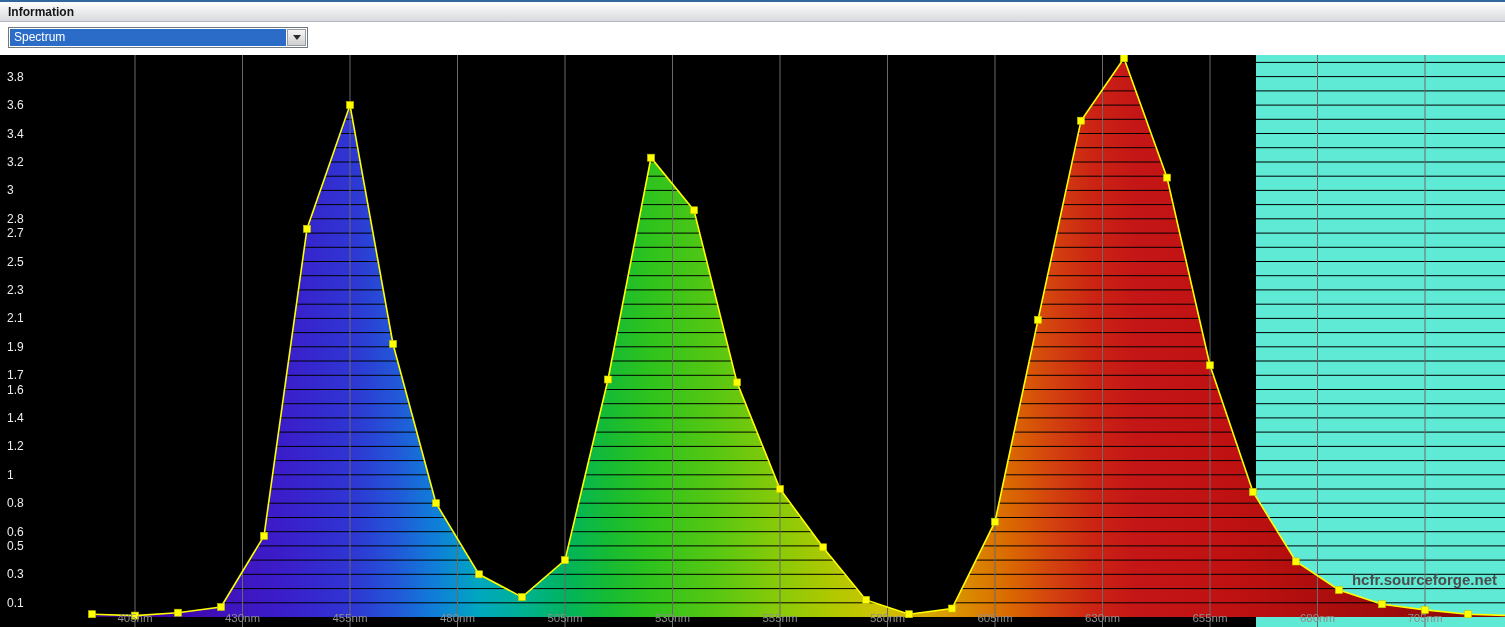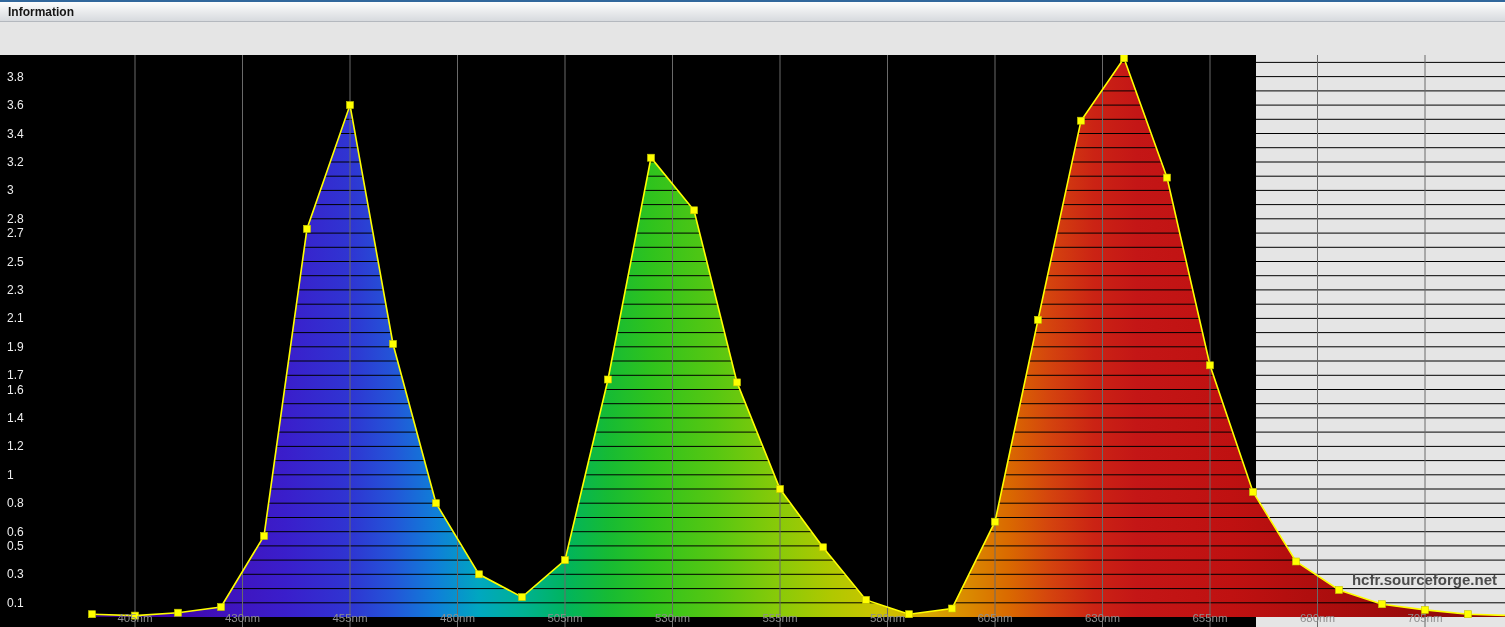--- a/index.html
+++ b/index.html
@@ -1,20 +1,20 @@
 <!DOCTYPE html>
 <html style="--selection-blue: #2a6cc8;"><head>
 <meta charset="utf-8">
 <style>
   html,body{margin:0;padding:0;}
   body{
     width:1505px;height:627px;overflow:hidden;background:#000;
     font-family:"Liberation Sans", sans-serif;
   }
-  .window{position:relative;width:1505px;height:627px;background:#e5e5e5;}
+  .window{position:relative;width:1505px;height:627px;background:#5eead4;}
   .titlebar{
     position:absolute;top:0;left:0;right:0;height:22px;box-sizing:border-box;
     background:linear-gradient(#fdfdfd,#d7dade);
     border-top:2px solid #31679c;
     border-bottom:1px solid #b4b8be;
     display:flex;align-items:center;padding-left:8px;
   }
   .titlebar .title{font-size:12px;font-weight:bold;color:#151515;}
   .toolbar{
     position:absolute;top:22px;left:0;right:0;height:33px;background:#ffffff;
@@ -40,20 +40,28 @@
 </style>
 </head>
 <body>
 
 <div class="window">
 
   <div class="titlebar">
     <span class="title">Information</span>
   </div>
 
+  <div class="toolbar">
+    <div class="combobox">
+      <div class="combo-selection">Spectrum</div>
+      <div class="combo-button">
+        <span class="combo-arrow"></span>
+      </div>
+    </div>
+  </div>
 
   <div class="chart-area">
     <svg id="chart-svg" width="1505" height="572" viewBox="0 0 1505 572">
         <defs>
           <linearGradient id="spec" gradientUnits="userSpaceOnUse" x1="0" y1="0" x2="1505" y2="0">
             <stop offset="0.0611" stop-color="#30007a"></stop>
             <stop offset="0.1040" stop-color="#3c00a6"></stop>
             <stop offset="0.1468" stop-color="#4012bc"></stop>
             <stop offset="0.1897" stop-color="#3a1ecb"></stop>
             <stop offset="0.2326" stop-color="#2f35d2"></stop>

